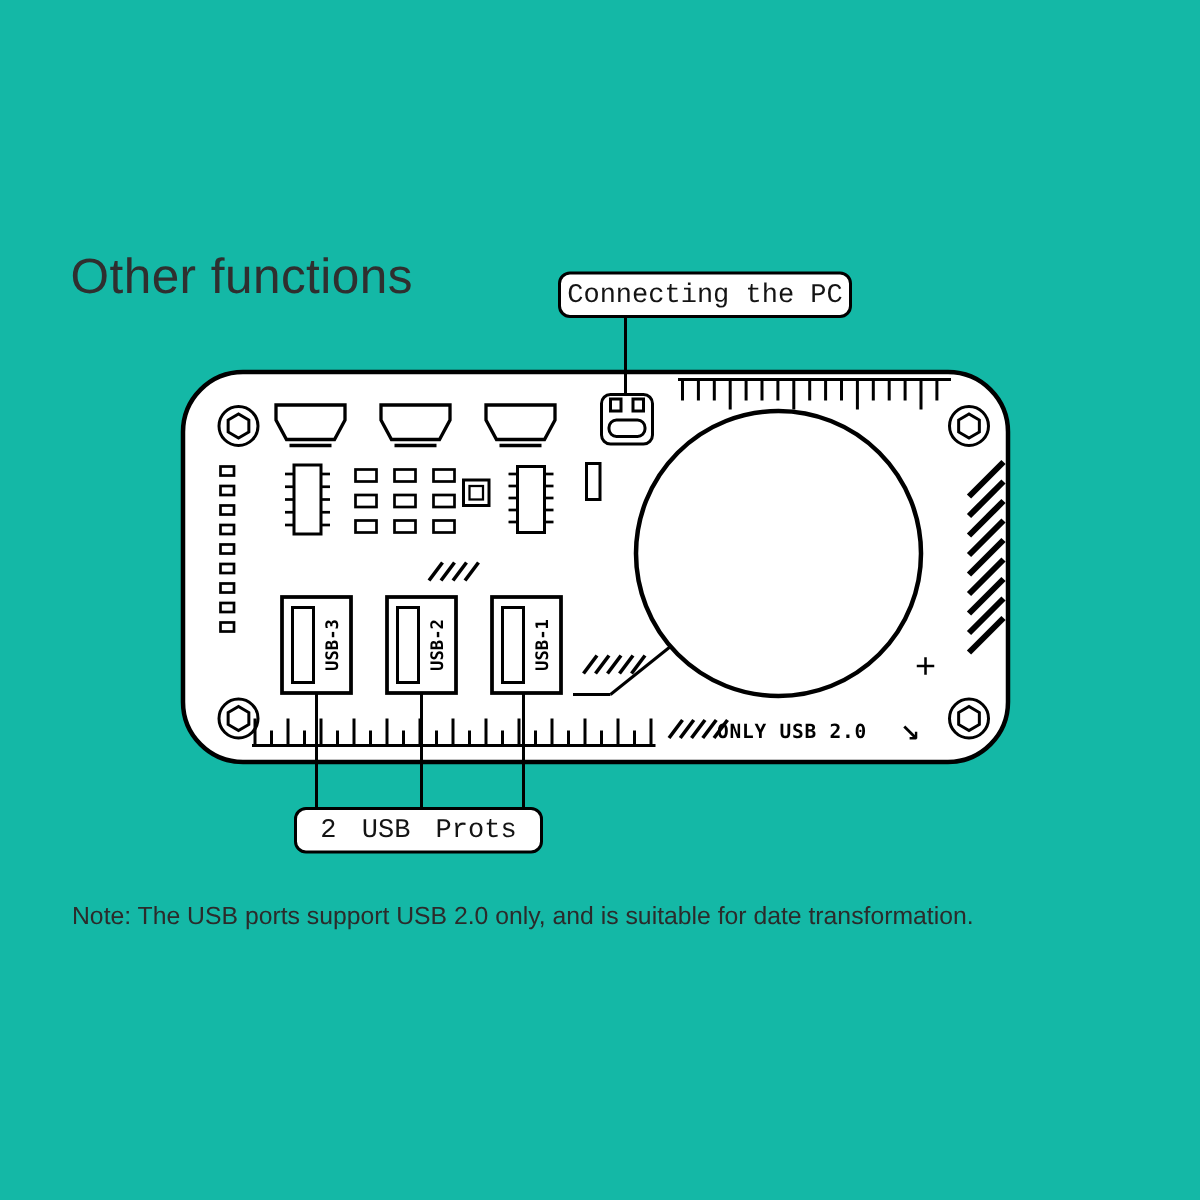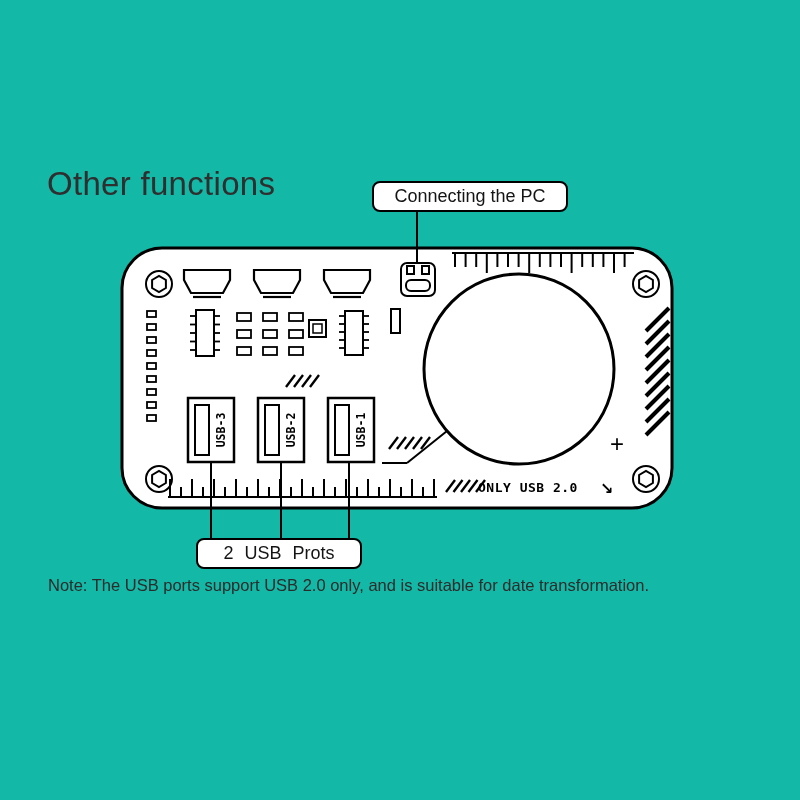--- a/index.html
+++ b/index.html
@@ -8,27 +8,27 @@
   .page { position:relative; width:800px; height:800px; background:#14b8a6; overflow:hidden; }
 
   .title {
     position:absolute; left:47px; top:165px;
     font-size:33px; font-weight:500; color:#2f2f2f; letter-spacing:.3px;
   }
 
   .callout {
     position:absolute; display:flex; align-items:center; justify-content:center;
     border:2px solid #000; border-radius:8px; background:#fff;
-    font-size:18px; color:#141414;
+    font-size:18px; color:#141414;font-family:Liberation Mono, monospace;
   }
   .callout-pc  { left:372px; top:181px; width:196px; height:31px; }
   .callout-usb { left:196px; top:538px; width:166px; height:31px; word-spacing:6px; }
 
   .note {
-    position:absolute; left:48px; top:576px; width:715px;
+    position:absolute; left:48px; top:602px; width:715px;
     font-size:16.5px; color:#2b2b2b;
   }
 
   svg.board { position:absolute; left:0; top:0; }
 
   .outline { fill:#fff; stroke:#000; stroke-width:3; }
   .thin    { fill:none; stroke:#000; stroke-width:2; }
 
   #top-comb line, #bottom-comb line { stroke:#000; stroke-width:2; }
   #left-squares rect { fill:none; stroke:#000; stroke-width:1.8; }

